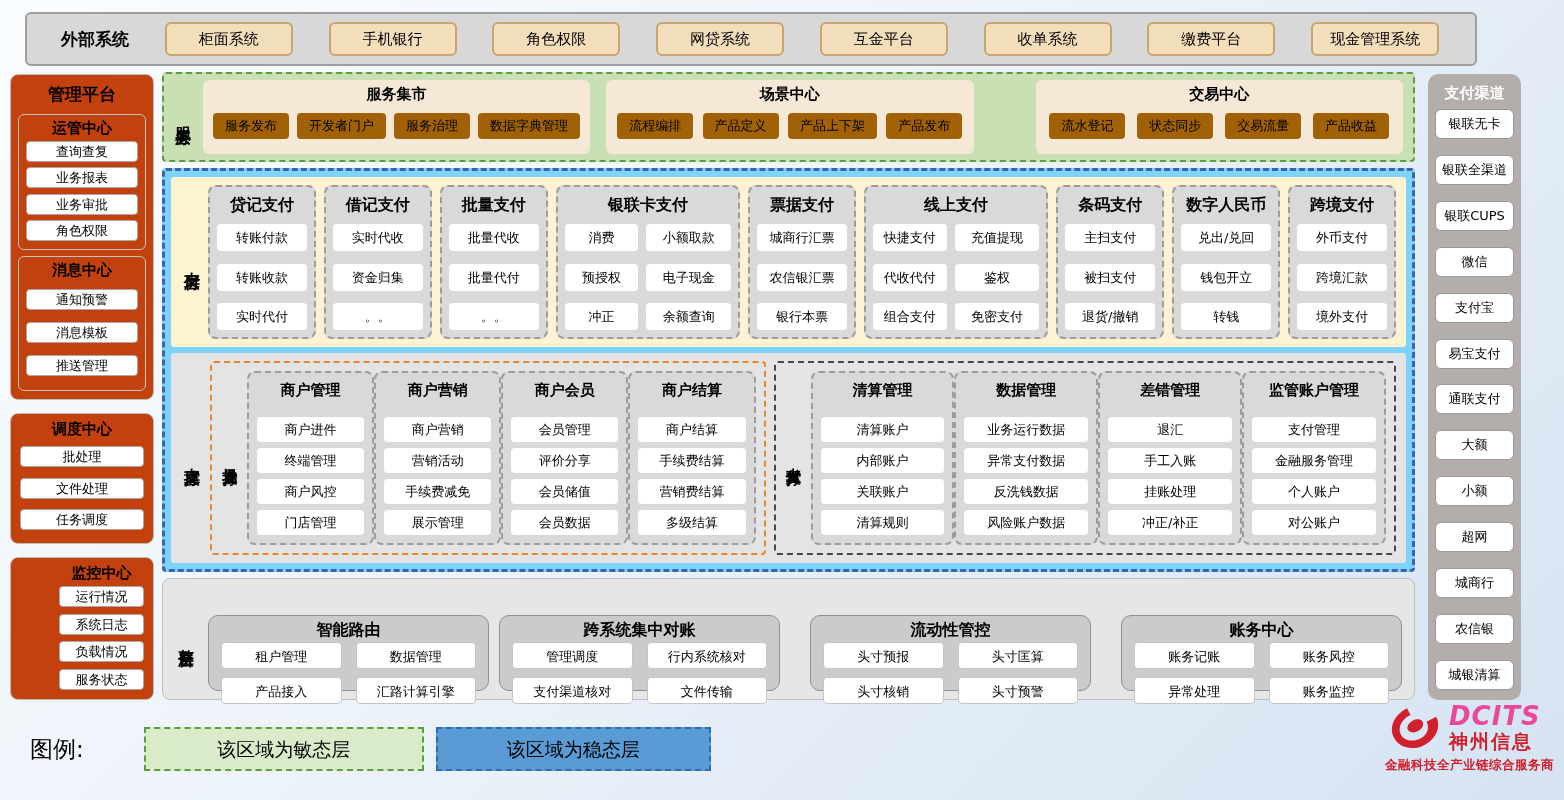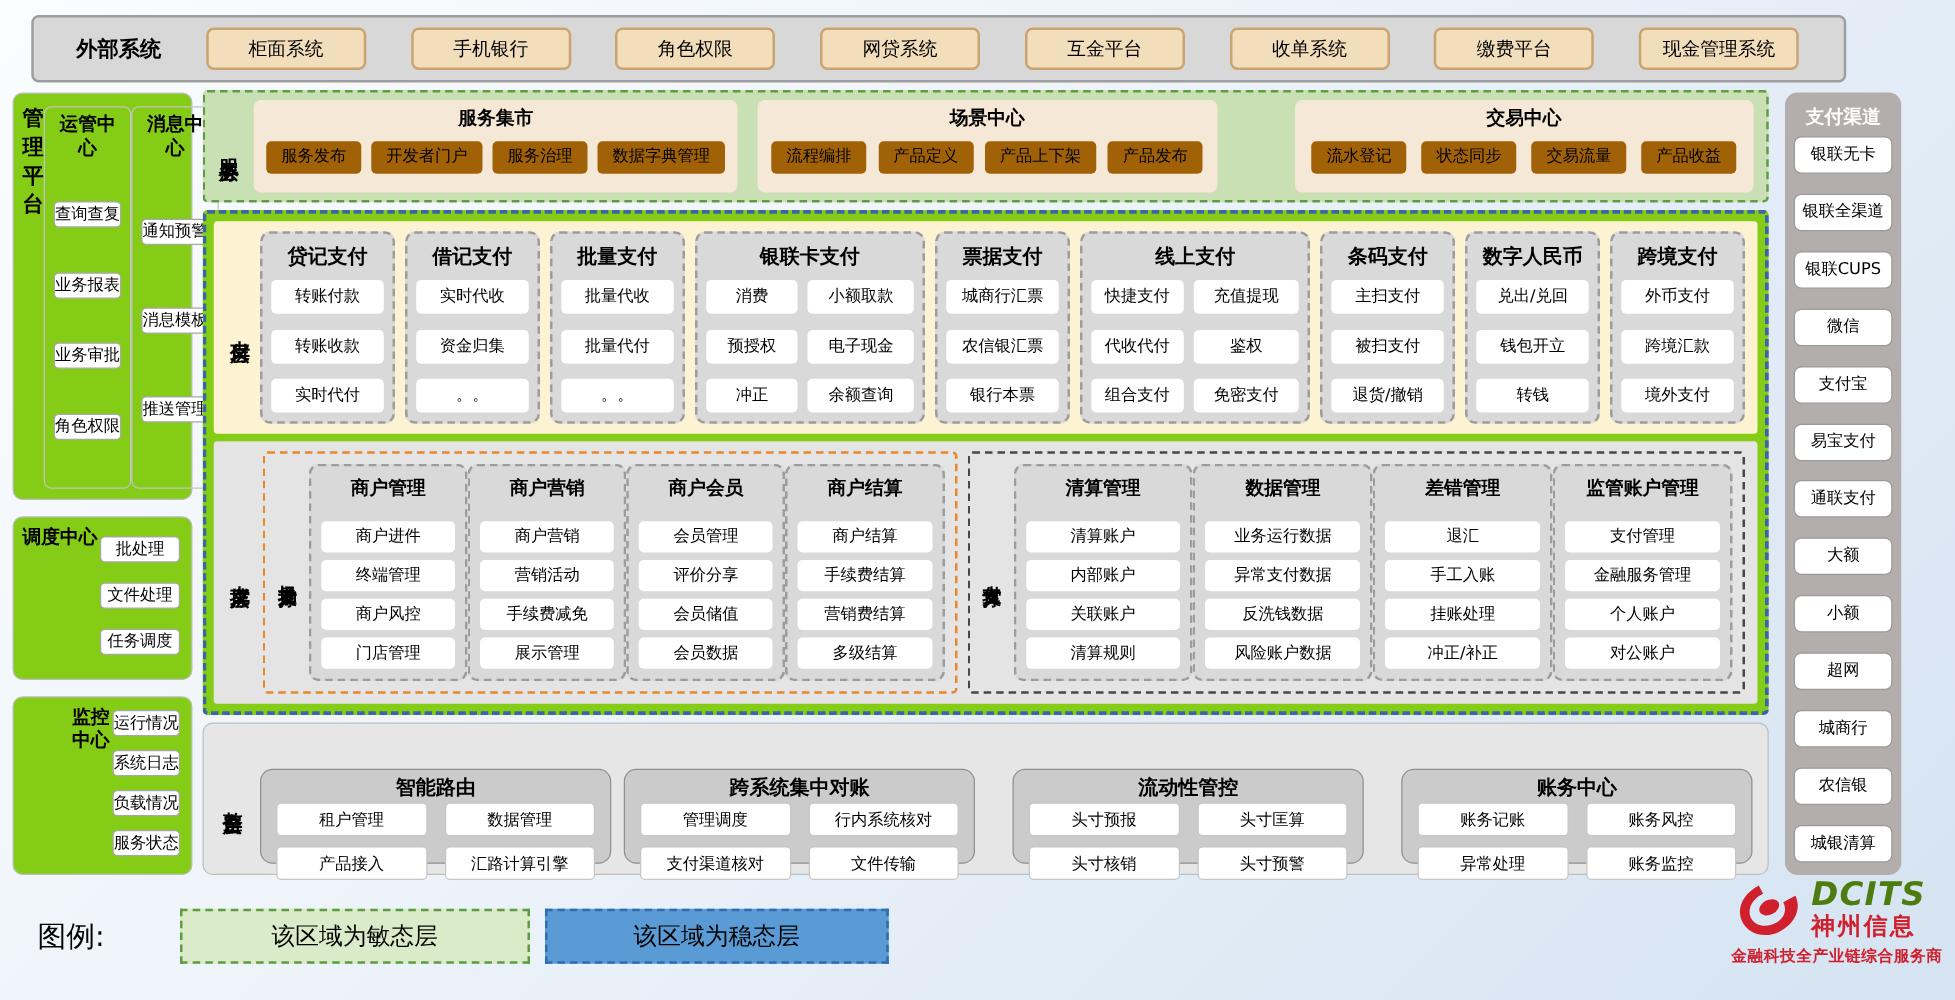--- a/index.html
+++ b/index.html
@@ -14,21 +14,21 @@
   
   .topbar{position:absolute;left:25px;top:12px;width:1452px;height:54px;background:#d8d8d8;
     border:2px solid #9e9e9e;border-radius:6px;display:flex;align-items:center;}
   .topbar-label{font-weight:bold;font-size:17px;margin-left:34px;white-space:nowrap;}
   .topbar-items{flex:1;display:flex;justify-content:space-evenly;align-items:center;}
   .tan-btn{width:128px;height:34px;line-height:30px;text-align:center;background:#f3debc;
     border:2px solid #c9a470;border-radius:6px;font-size:15px;white-space:nowrap;}
 
   
   .left-sidebar{position:absolute;left:10px;top:74px;width:144px;height:626px;display:flex;flex-direction:column;gap:13px;}
-  .side-panel{background:#84cc16;border:1px solid #bdbdbd;border-radius:8px;padding:4px 7px 8px;display:flex;}
+  .side-panel{background:#c2410c;border:1px solid #bdbdbd;border-radius:8px;padding:4px 7px 8px;display:flex;flex-direction:column;}
   .panel-main{flex:0 0 326px;}
   .panel-sched{flex:0 0 131px;}
   .panel-mon{flex:1;padding-left:46px;}
   .sidebar-title{font-weight:bold;font-size:17px;text-align:center;padding:4px 0 2px;}
   .side-group{border:1px solid #c3c3c3;border-radius:6px;padding:2px 5px 7px;margin-top:6px;flex:1;display:flex;flex-direction:column;}
   .group-title{font-weight:bold;font-size:15px;text-align:center;padding:2px 0;}
   .side-items{flex:1;display:flex;flex-direction:column;justify-content:space-evenly;gap:5px;}
   .sbtn{background:#fff;border:1px solid #a8a8a8;border-radius:4px;height:21px;line-height:19px;
     font-size:13px;text-align:center;margin:0 2px;white-space:nowrap;}
 
@@ -42,21 +42,21 @@
     border:2px dashed #5e9c42;border-radius:4px;display:flex;align-items:stretch;padding:6px 10px 6px 8px;gap:10px;}
   .service-panels{flex:1;display:flex;gap:16px;}
   .service-panel{flex:1;background:#f5e8d6;border-radius:6px;padding:3px 10px 7px;display:flex;flex-direction:column;}
   .service-panel.shift{margin-left:46px;}
   .sp-title{font-weight:bold;font-size:15px;text-align:center;height:22px;line-height:22px;}
   .sp-items{flex:1;display:flex;justify-content:space-evenly;align-items:center;gap:8px;}
   .sp-btn{background:#a16207;border-radius:4px;height:26px;line-height:26px;padding:0 12px;font-size:13px;
     text-align:center;white-space:nowrap;}
 
   
-  .stable{position:absolute;left:162px;top:168px;width:1253px;height:404px;background:#84cc16;
+  .stable{position:absolute;left:162px;top:168px;width:1253px;height:404px;background:#7dd3fc;
     border:3px dashed #3c64a8;border-radius:4px;padding:6px;display:flex;flex-direction:column;gap:6px;}
 
   
   .payment-layer{height:170px;background:#fdf3d2;border-radius:3px;display:flex;padding:8px 10px;gap:6px;}
   .pay-cols{flex:1;display:flex;gap:8px;}
   .pay-col{flex:1;background:#d9d9d9;border:2px dashed #9c9c9c;border-radius:8px;padding:5px 7px 7px;
     display:flex;flex-direction:column;gap:7px;}
   .pay-col.wide{flex:1.85;}
   .col-title{font-weight:bold;font-size:16px;text-align:center;height:25px;line-height:25px;white-space:nowrap;}
   .col-items{flex:1;display:flex;flex-direction:column;justify-content:space-between;gap:7px;}
@@ -99,21 +99,21 @@
   .legend-agile{width:280px;height:44px;line-height:40px;text-align:center;background:#d9ebc8;
     border:2px dashed #5e9c42;font-size:19px;margin-left:60px;}
   .legend-stable{width:275px;height:44px;line-height:40px;text-align:center;background:#5b9bd5;
     border:2px dashed #2e6db4;font-size:19px;margin-left:12px;}
 
   
   .logo{position:absolute;left:1385px;top:700px;width:178px;}
   .logo-top{display:flex;align-items:center;gap:4px;}
   .logo-swirl{width:60px;height:54px;flex:0 0 auto;}
   .logo-texts{display:flex;flex-direction:column;align-items:flex-start;}
-  .logo-name{color:#4d7c0f;font-weight:bold;font-style:italic;font-size:26px;line-height:27px;letter-spacing:1px;}
+  .logo-name{color:#ec4899;font-weight:bold;font-style:italic;font-size:26px;line-height:27px;letter-spacing:1px;}
   .logo-company{color:#d0202e;font-weight:bold;font-size:19px;line-height:22px;letter-spacing:2px;}
   .logo-tagline{color:#d0202e;font-weight:bold;font-size:12.5px;margin-top:3px;white-space:nowrap;letter-spacing:.5px;}
 </style>
 </head>
 <body>
 
 <div class="topbar">
   <div class="topbar-label">外部系统</div>
   <div class="topbar-items">
 

